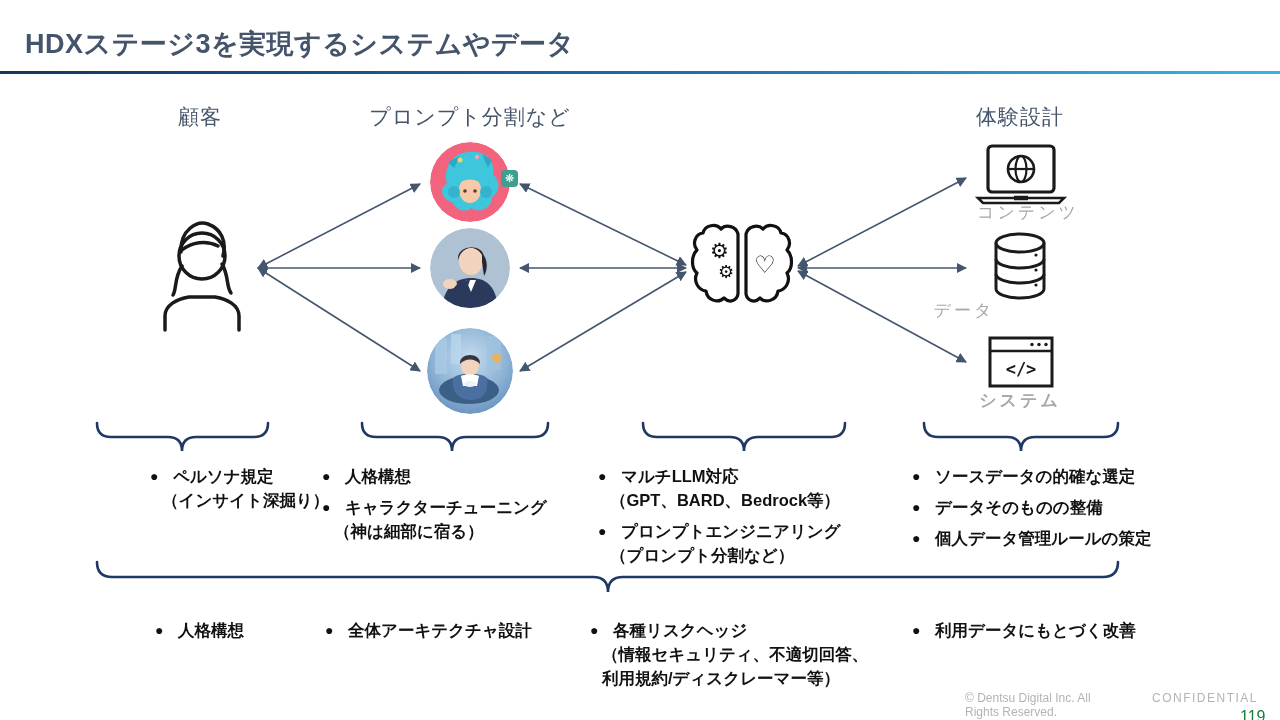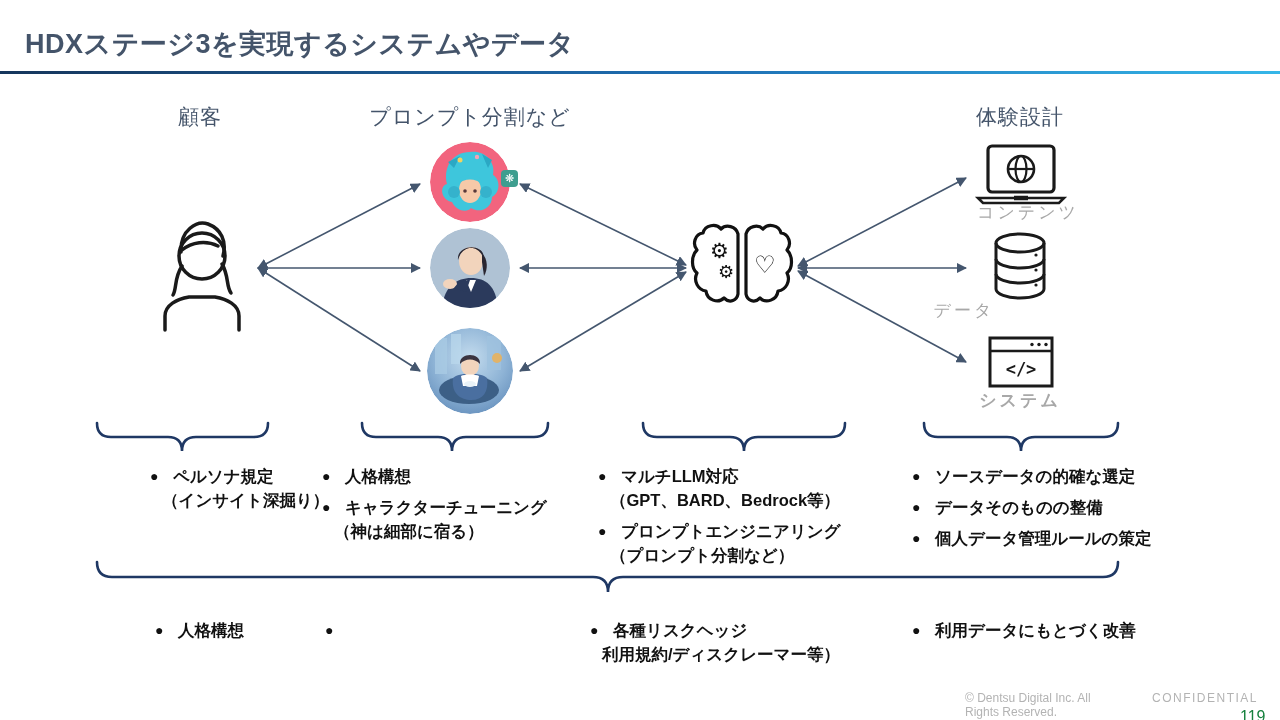--- a/index.html
+++ b/index.html
@@ -251,29 +251,31 @@
         <div class="line">
           <span class="marker">●</span>
           <span>人格構想</span>
         </div>
       </div>
   </div>
   <div class="bullet-col" id="bot-b2">
     <div class="bi">
         <div class="line">
           <span class="marker">●</span>
+          <span>全体アーキテクチャ設計</span>
         </div>
       </div>
   </div>
   <div class="bullet-col" id="bot-b3">
     <div class="bi">
       <div class="line">
           <span class="marker">●</span>
           <span>各種リスクヘッジ</span>
         </div>
+      <div class="sub">（情報セキュリティ、不適切回答、</div>
       <div class="sub">利用規約/ディスクレーマー等）</div>
     </div>
   </div>
   <div class="bullet-col" id="bot-b4">
     <div class="bi">
         <div class="line">
           <span class="marker">●</span>
           <span>利用データにもとづく改善</span>
         </div>
       </div>

